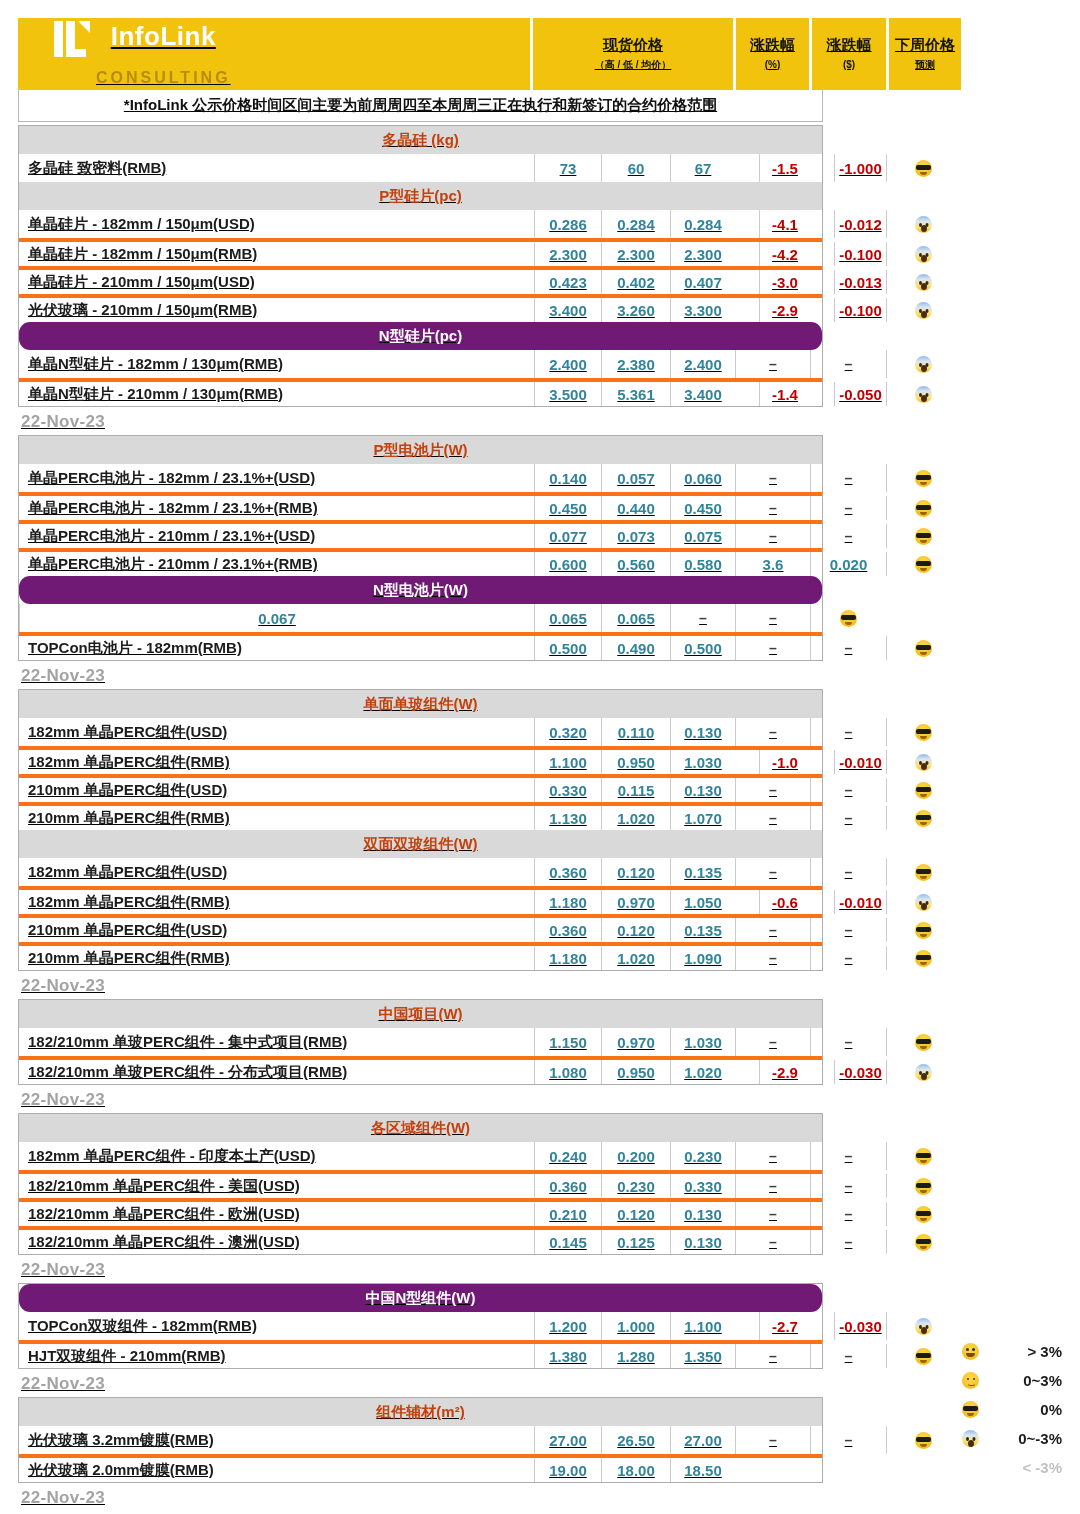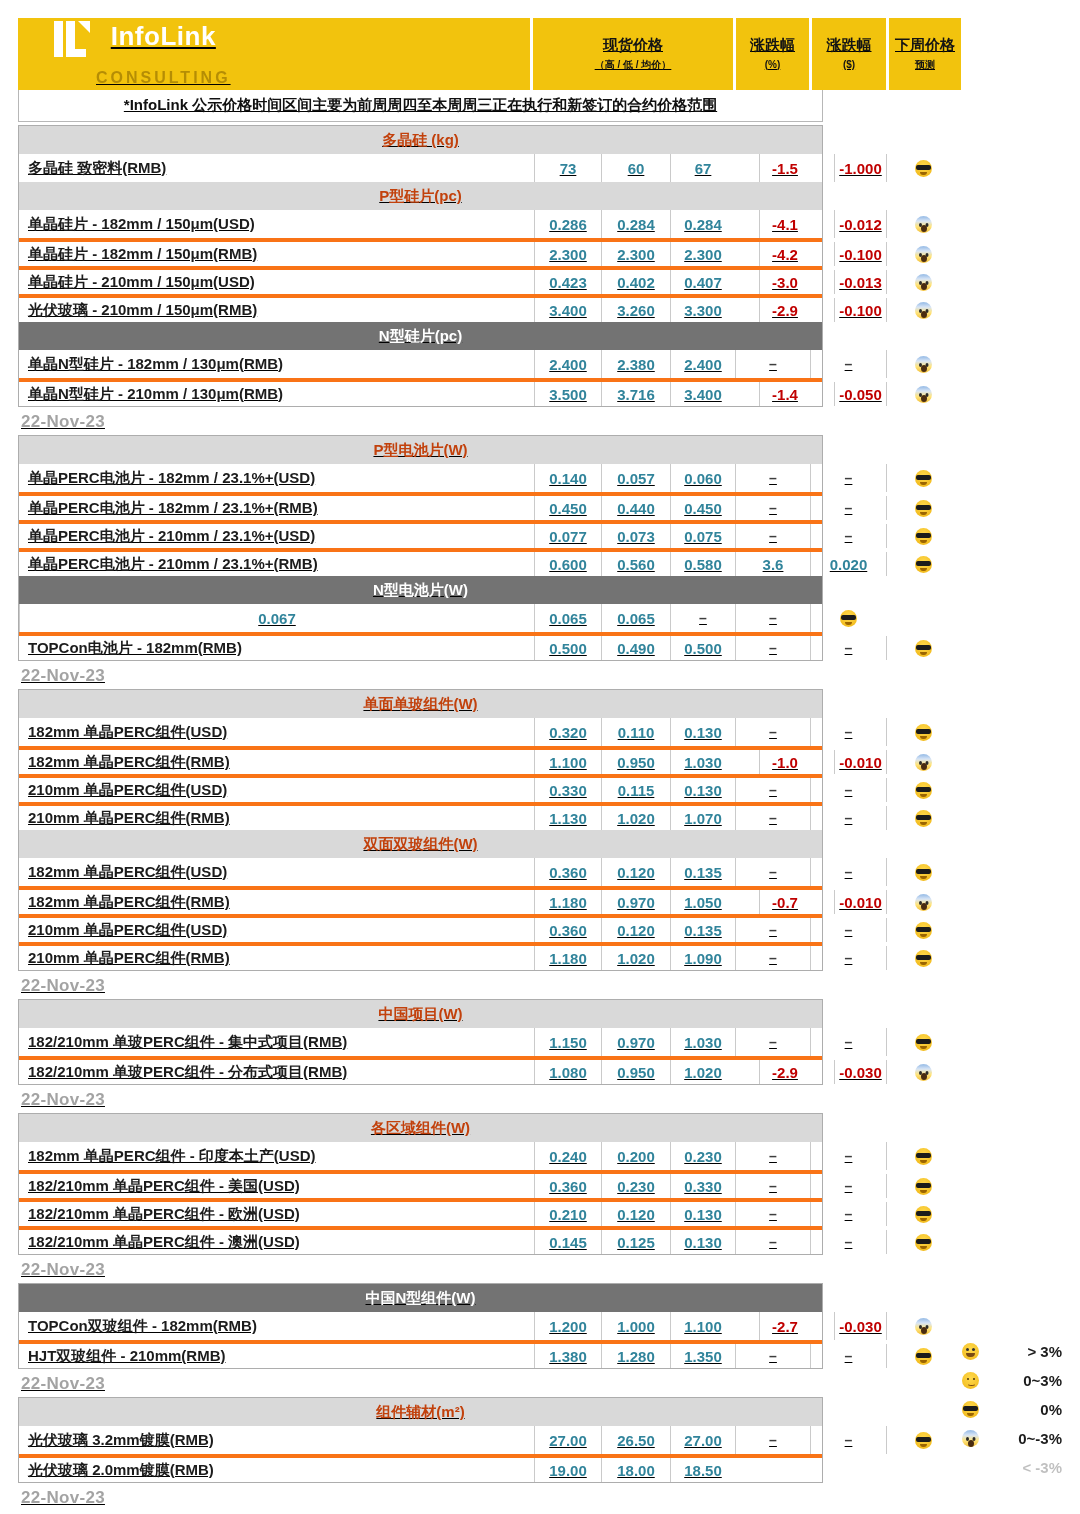--- a/index.html
+++ b/index.html
@@ -30,21 +30,21 @@
 
   
   .note-row { height:32px; border:1px solid #b7b7b7; border-top:none; display:flex; align-items:center; justify-content:center;
               font-size:15px; font-weight:bold; color:#111; background:#fff; }
   .spacer-sm { height:3px; }
 
   
   .block { border:1px solid #adadad; background:#fff; }
   .sec-h { height:28px; line-height:28px; text-align:center; font-size:15px; font-weight:bold; }
   .sec-h.light { background:#D9D9D9; color:#c2410c; }
-  .sec-h.dark  { background:#737373; color:#ffffff; }
+  .sec-h.dark  { background:#701a75; color:#ffffff;border-radius:11px; }
   .trow { display:grid; grid-template-columns:515px 67px 69px 65px 75px 76px 74px; height:28px; background:#fff; }
   .trow + .trow { border-top:4px solid #f97316; }
   .sec-h + .trow { border-top:none; }
   .tcell { display:flex; align-items:center; justify-content:center; font-size:15px; font-weight:bold; color:#1c1c1c; }
   .tcell.name { justify-content:flex-start; padding-left:9px; }
   .tcell.v { border-left:1px solid #cacaca; }
   .tcell.neg { color:#C00000;margin-left:24px; }
   .tcell.pos { color:#31849B; }
   .tcell.dash { color:#3d3d3d; font-size:14px; }
   .tcell.erased { border-left:none; }
@@ -182,21 +182,21 @@
           <div class="tcell v pos">2.400</div>
           <div class="tcell v dash">–</div>
           <div class="tcell v dash">–</div>
           <div class="tcell v">
             <span class="emo scream"></span>
           </div>
         </div>
         <div class="trow">
           <div class="tcell name">单晶N型硅片 - 210mm / 130μm(RMB)</div>
           <div class="tcell v pos">3.500</div>
-          <div class="tcell v pos">3.716</div>
+          <div class="tcell v pos">5.361</div>
           <div class="tcell v pos">3.400</div>
           <div class="tcell v neg">-1.4</div>
           <div class="tcell v neg">-0.050</div>
           <div class="tcell v">
             <span class="emo scream"></span>
           </div>
         </div>
       </div>
       <div class="date-line">22-Nov-23</div>
       <div class="block">
@@ -325,21 +325,21 @@
           <div class="tcell v dash">–</div>
           <div class="tcell v">
             <span class="emo cool"></span>
           </div>
         </div>
         <div class="trow">
           <div class="tcell name">182mm 单晶PERC组件(RMB)</div>
           <div class="tcell v pos">1.180</div>
           <div class="tcell v pos">0.970</div>
           <div class="tcell v pos">1.050</div>
-          <div class="tcell v neg">-0.7</div>
+          <div class="tcell v neg">-0.6</div>
           <div class="tcell v neg">-0.010</div>
           <div class="tcell v">
             <span class="emo scream"></span>
           </div>
         </div>
         <div class="trow">
           <div class="tcell name">210mm 单晶PERC组件(USD)</div>
           <div class="tcell v pos">0.360</div>
           <div class="tcell v pos">0.120</div>
           <div class="tcell v pos">0.135</div>

